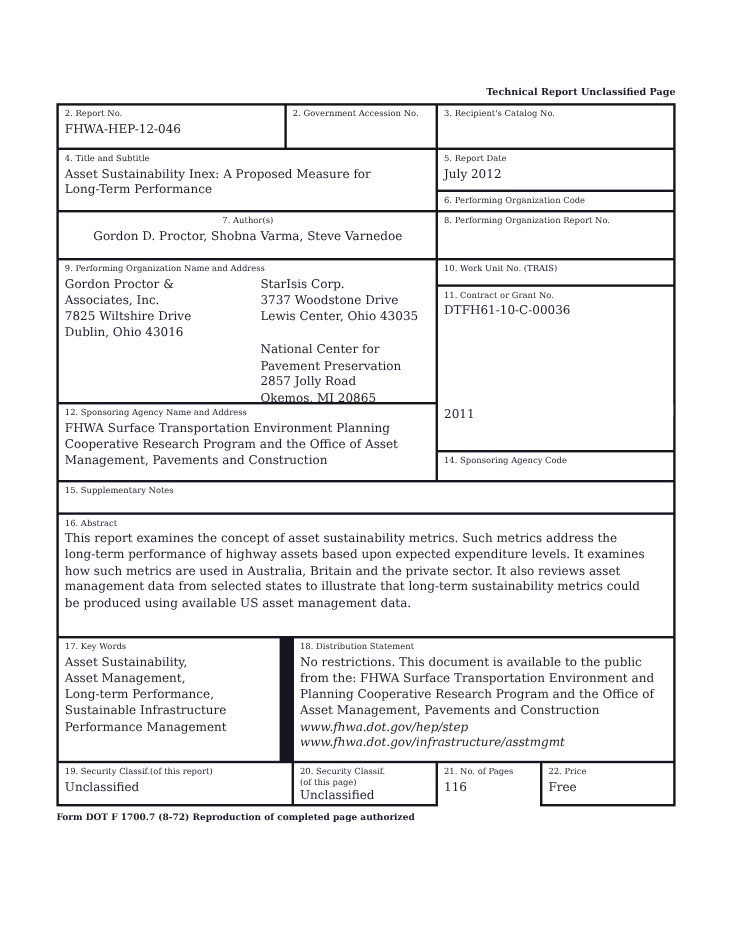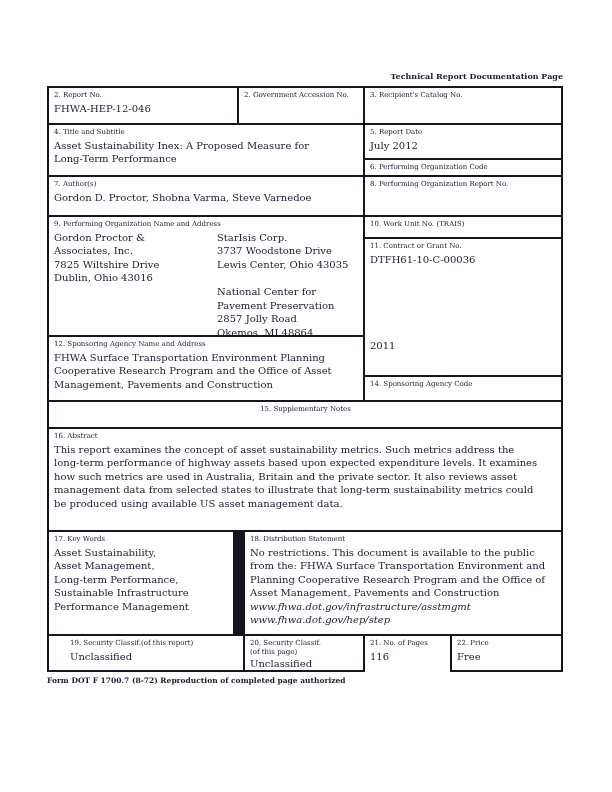--- a/index.html
+++ b/index.html
@@ -54,21 +54,21 @@
   .page-footer {
     position: absolute;
     left: 47px; top: 676px;
     font-size: 7.5px; font-weight: bold;
     color: #1c1c2e;
   }
 </style>
 </head>
 <body>
 
-<div class="page-header">Technical Report Documentation Page</div>
+<div class="page-header">Technical Report Unclassified Page</div>
 
 <div class="form-table">
 
   <div class="cell" style="left:2px; top:2px; width:188px; height:35px;">
     <div class="lbl">2. Report No.</div>
     <div class="val">FHWA-HEP-12-046</div>
   </div>
   <div class="cell" style="left:192px; top:2px; width:124px; height:35px;">
     <div class="lbl">2. Government Accession No.</div>
   </div>
@@ -82,21 +82,21 @@
 Long-Term Performance</div>
   </div>
   <div class="cell" style="left:318px; top:39px; width:196px; height:33px;">
     <div class="lbl">5. Report Date</div>
     <div class="val">July 2012</div>
   </div>
   <div class="cell" style="left:318px; top:74px; width:196px; height:15px;">
     <div class="lbl">6. Performing Organization Code</div>
   </div>
 
-  <div class="cell" style="left:2px; top:91px; width:314px; height:38px;">
+  <div class="cell" style="left:2px; top:91px; width:314px; height:38px;text-align:center;">
     <div class="lbl">7. Author(s)</div>
     <div class="val">Gordon D. Proctor, Shobna Varma, Steve Varnedoe</div>
   </div>
   <div class="cell" style="left:318px; top:91px; width:196px; height:38px;">
     <div class="lbl">8. Performing Organization Report No.</div>
   </div>
 
   <div class="cell" style="left:2px; top:131px; width:314px; height:118px;">
     <div class="lbl">9. Performing Organization Name and Address</div>
     <div class="addr-cols">
@@ -104,21 +104,21 @@
 Associates, Inc.
 7825 Wiltshire Drive
 Dublin, Ohio 43016</div>
       <div class="addr-col-right">
         <div class="val pre">StarIsis Corp.
 3737 Woodstone Drive
 Lewis Center, Ohio 43035</div>
         <div class="val pre org-block2">National Center for
 Pavement Preservation
 2857 Jolly Road
-Okemos, MI 48864</div>
+Okemos, MI 20865</div>
       </div>
     </div>
   </div>
   <div class="cell" style="left:318px; top:131px; width:196px; height:20px;">
     <div class="lbl">10. Work Unit No. (TRAIS)</div>
   </div>
   <div class="cell" style="left:318px; top:153px; width:196px; height:108px;">
     <div class="lbl">11. Contract or Grant No.</div>
     <div class="val">DTFH61-10-C-00036</div>
   </div>
@@ -129,21 +129,21 @@
 Cooperative Research Program and the Office of Asset
 Management, Pavements and Construction</div>
   </div>
   <div class="cell" style="left:318px; top:251px; width:196px; height:38px;">
     <div class="val">2011</div>
   </div>
   <div class="cell" style="left:318px; top:291px; width:196px; height:23px;">
     <div class="lbl">14. Sponsoring Agency Code</div>
   </div>
 
-  <div class="cell" style="left:2px; top:316px; width:512px; height:25px;text-align:center;">
+  <div class="cell" style="left:2px; top:316px; width:512px; height:25px;">
     <div class="lbl">15. Supplementary Notes</div>
   </div>
 
   <div class="cell" style="left:2px; top:343px; width:512px; height:101px;">
     <div class="lbl">16. Abstract</div>
     <div class="val pre">This report examines the concept of asset sustainability metrics. Such metrics address the
 long-term performance of highway assets based upon expected expenditure levels. It examines
 how such metrics are used in Australia, Britain and the private sector. It also reviews asset
 management data from selected states to illustrate that long-term sustainability metrics could
 be produced using available US asset management data.</div>
@@ -156,25 +156,25 @@
 Long-term Performance,
 Sustainable Infrastructure
 Performance Management</div>
   </div>
   <div class="cell" style="left:198px; top:446px; width:316px; height:102px;">
     <div class="lbl">18. Distribution Statement</div>
     <div class="val pre">No restrictions. This document is available to the public
 from the: FHWA Surface Transportation Environment and
 Planning Cooperative Research Program and the Office of
 Asset Management, Pavements and Construction</div>
+    <div class="url">www.fhwa.dot.gov/hep/step</div>
     <div class="url">www.fhwa.dot.gov/infrastructure/asstmgmt</div>
-    <div class="url">www.fhwa.dot.gov/hep/step</div>
   </div>
 
-  <div class="cell" style="left:2px; top:550px; width:194px; height:34px;padding-left:16px;">
+  <div class="cell" style="left:2px; top:550px; width:194px; height:34px;">
     <div class="lbl">19. Security Classif.(of this report)</div>
     <div class="val">Unclassified</div>
   </div>
   <div class="cell" style="left:198px; top:550px; width:118px; height:34px;">
     <div class="lbl">20. Security Classif.
 (of this page)</div>
     <div class="val" style="padding-top:0;">Unclassified</div>
   </div>
   <div class="cell" style="left:318px; top:550px; width:85px; height:46px;">
     <div class="lbl">21. No. of Pages</div>

